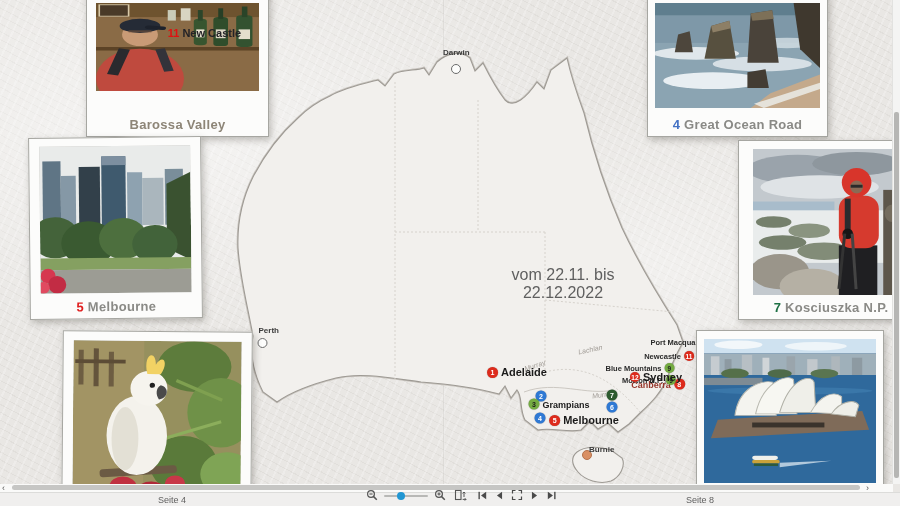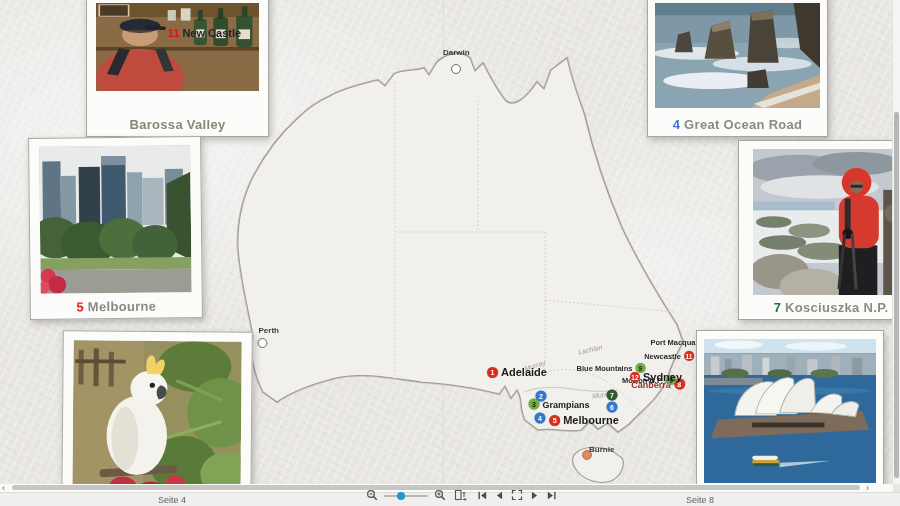--- a/index.html
+++ b/index.html
@@ -79,20 +79,21 @@
         <path d="M395,82 L395,381"></path>
         <path d="M478,100 L478,232"></path>
         <path d="M395,232 L545,232"></path>
         <path d="M545,232 L545,372"></path>
         <path d="M545,300 L674,312"></path>
         <path d="M545,372 C585,362 615,382 640,412"></path>
         <path d="M524,392 C556,380 586,396 614,390" stroke-dasharray="none" stroke="#ccc8c2"></path>
       </g>
     </svg>
 
+    <div class="map-dates">vom 22.11. bis 22.12.2022</div>
 
     <div id="rivers-layer">
         <div class="river" style="left: 524px; top: 362px; transform: rotate(-18deg);">Murray</div>
         <div class="river" style="left: 578px; top: 346px; transform: rotate(-12deg);">Lachlan</div>
         <div class="river" style="left: 592px; top: 391px; transform: rotate(-8deg);">Murray</div>
       </div>
     <div id="cities-layer">
         <div class="city" style="left: 412px; top: 69px; margin-left: 44px;">
           <span class="ring" style="display: block;"></span>
           <span class="cname" style="left: -8px; top: -16px;">Darwin</span>
@@ -128,21 +129,21 @@
         <div class="stop" style="left: 612px; top: 407px;">
           <span class="dot c-blue">6</span>
         </div>
         <div class="stop" style="left: 612px; top: 395px;">
           <span class="dot c-dkgreen">7</span>
         </div>
         <div class="stop" style="left: 634px; top: 384px;">
           <span class="slabel md maroon">Canberra</span>
           <span class="dot c-red">8</span>
         </div>
-        <div class="stop" style="left: 611px; top: 368px;">
+        <div class="stop" style="left: 640px; top: 368px;">
           <span class="slabel sm">Blue Mountains</span>
           <span class="dot c-green sm">9</span>
         </div>
         <div class="stop" style="left: 649px; top: 380px;">
           <span class="slabel sm">Morton N.P.</span>
           <span class="dot c-green sm">9</span>
         </div>
         <div class="stop" style="left: 684px; top: 342px;">
           <span class="slabel sm">Port Macquarie</span>
           <span class="dot c-orange sm">10</span>

